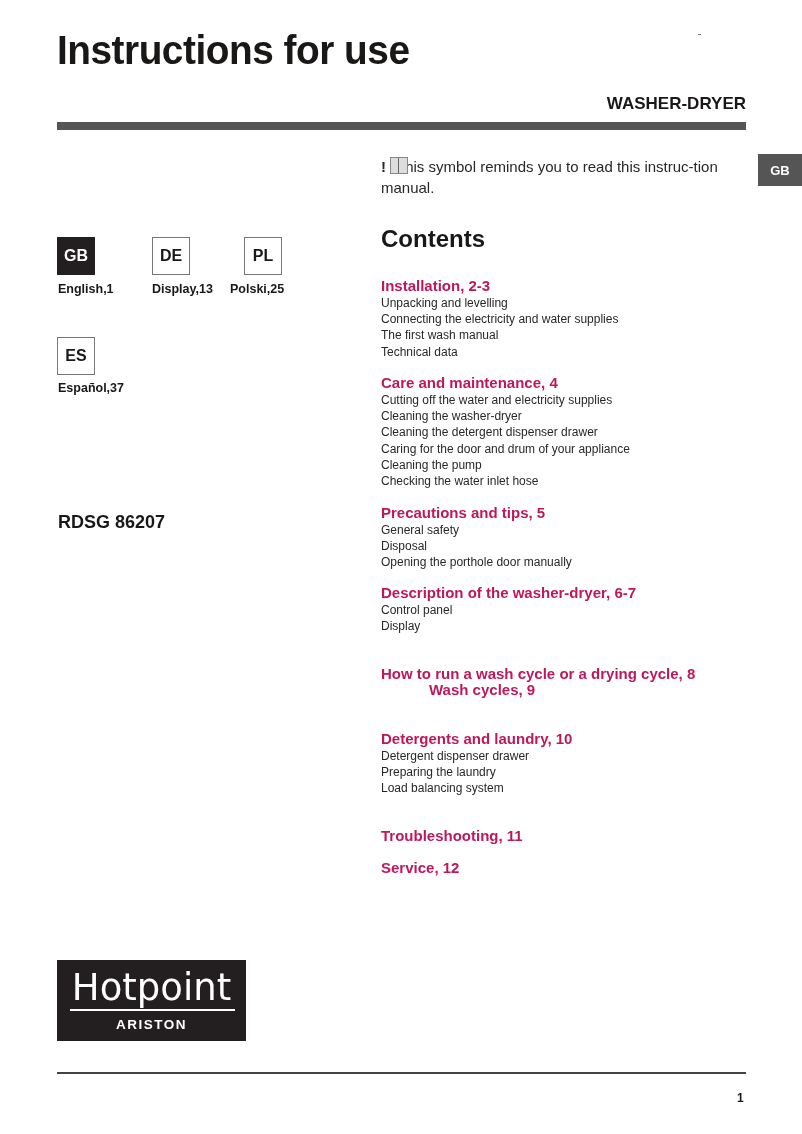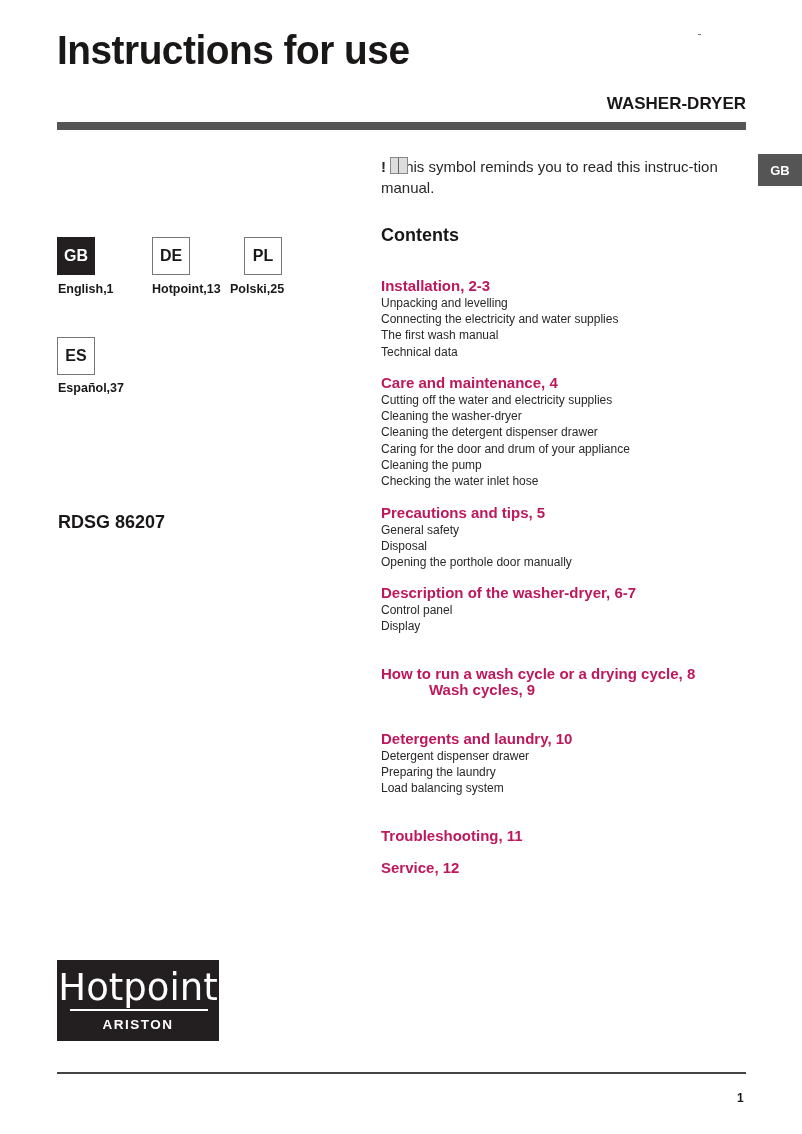--- a/index.html
+++ b/index.html
@@ -11,46 +11,46 @@
   .tiny-dot { left:698px; top:34px; width:3px; height:1px; background:#777; }
   .side-tab { left:758px; top:154px; width:44px; height:32px; background:#555555; color:#fff; font-weight:bold; font-size:13px; display:flex; align-items:center; justify-content:center; }
   .lang-box { width:36px; height:36px; border:1px solid #777; display:flex; align-items:center; justify-content:center; font-weight:bold; font-size:16px; color:#1a1717; background:#fff; }
   .lang-box.active { background:#231f20; color:#fff; border-color:#231f20; }
   .lang-label { font-size:12.5px; font-weight:bold; color:#1a1717; white-space:nowrap; }
   .model { left:58px; top:512px; font-size:18px; font-weight:bold; color:#1a1717; }
   .notice { left:381px; top:156px; width:350px; font-size:15px; line-height:21px; color:#2a2727; }
   .notice .bang { font-weight:bold; }
   .book { display:inline-block; width:16px; height:15px; border:1px solid #888; background:#ddd; vertical-align:-2px; margin-right:-3px; position:relative; }
   .book::after { content:""; position:absolute; left:7px; top:0; width:1px; height:15px; background:#666; }
-  .contents-h { left:381px; top:225px; font-size:18px; font-weight:bold; color:#1a1717; }
+  .contents-h { left:381px; top:225px; font-size:24px; font-weight:bold; color:#1a1717; }
   .toc { left:381px; width:400px; }
   .toc .sec-title { font-size:15px; font-weight:bold; color:#be185d; line-height:18px; }
   .toc .item { font-size:12px; color:#2a2727; line-height:16.2px; }
-  .logo { left:57px; top:960px; width:162px; height:81px; background:#231f20; color:#fff; }
+  .logo { left:57px; top:960px; width:189px; height:81px; background:#231f20; color:#fff; }
   .logo .name { position:absolute; left:0; right:0; top:6px; text-align:center; font-size:37px; font-family:"DejaVu Sans", sans-serif; font-weight:normal; letter-spacing:0px; }
   .logo .line { position:absolute; left:13px; right:11px; top:49px; height:2px; background:#fff; }
   .logo .sub { position:absolute; left:0; right:0; top:57px; text-align:center; font-size:13.5px; letter-spacing:1.5px; font-weight:bold; }
   .rule-bottom { left:57px; top:1072px; width:689px; height:2px; background:#444; }
   .page-num { left:737px; top:1091px; font-size:12px; font-weight:bold; color:#1a1717; }
 </style>
 </head>
 <body>
 
 <div class="abs title">Instructions for use</div>
 <div class="abs tiny-dot"></div>
 <div class="abs subtitle">WASHER-DRYER</div>
 <div class="abs rule-top"></div>
 
 <div class="abs side-tab">GB</div>
 
 <div class="abs lang-box active" style="left:57px; top:237px;">GB</div>
 <div class="abs lang-label" style="left:58px; top:282px;">English,1</div>
 
 <div class="abs lang-box" style="left:152px; top:237px;">DE</div>
-<div class="abs lang-label" style="left:152px; top:282px;">Hotpoint,13</div>
+<div class="abs lang-label" style="left:152px; top:282px;">Display,13</div>
 
 <div class="abs lang-box" style="left:244px; top:237px;">PL</div>
 <div class="abs lang-label" style="left:230px; top:282px;">Polski,25</div>
 
 <div class="abs lang-box" style="left:57px; top:337px;">ES</div>
 <div class="abs lang-label" style="left:58px; top:381px;">Español,37</div>
 
 <div class="abs model">RDSG 86207</div>
 
 <div class="abs notice">

